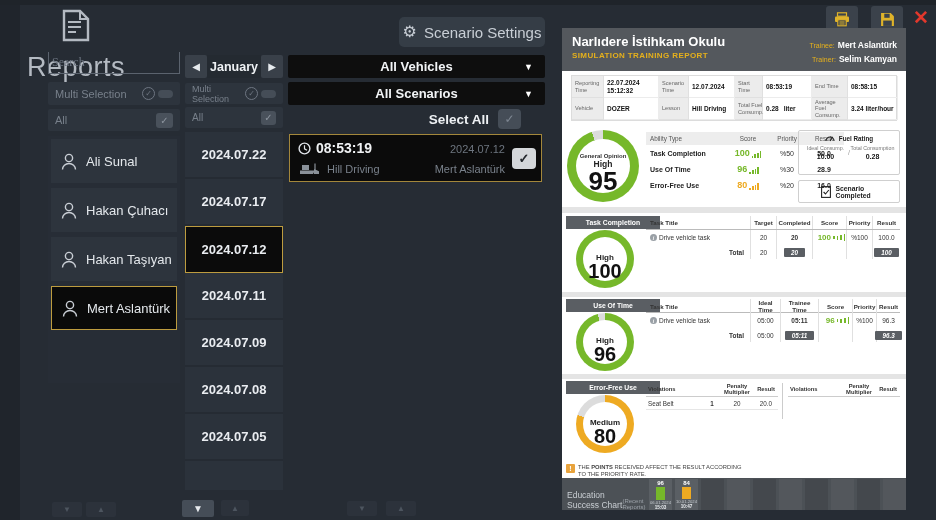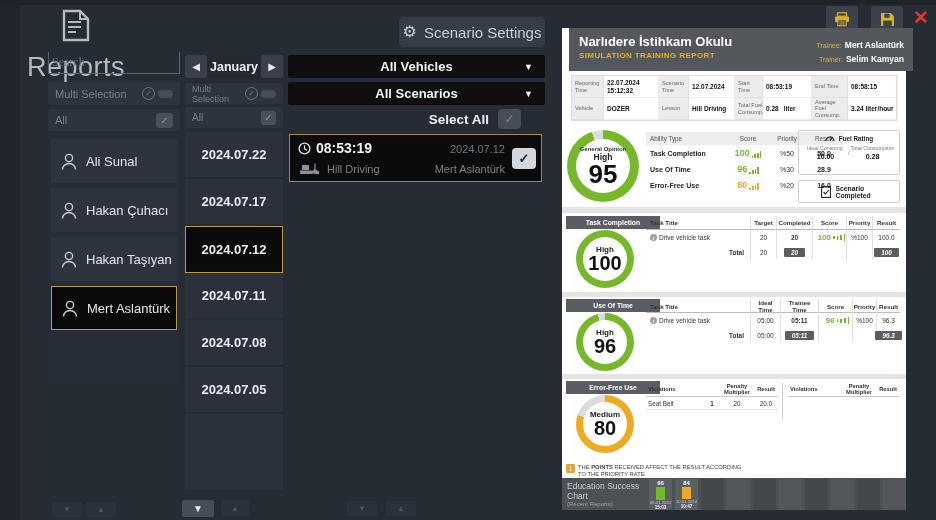--- a/index.html
+++ b/index.html
@@ -74,39 +74,39 @@
   .cb.light { position:absolute; right:5px; top:13px; width:24px; height:21px; background:#d4d7da; border-radius:4px;
               color:#24282d; font-size:13px; font-weight:bold; }
 
   
   .scr { position:absolute; height:15px; width:30px; background:#2c323b; border-radius:2px; color:#4d555f; font-size:8px;
          display:flex; align-items:center; justify-content:center; cursor:pointer; }
   .scr.hl { background:#454d57; color:#e8ebee; font-size:10px; }
 
   
   .report { position:absolute; left:562px; top:28px; width:344px; height:482px; background:#fff; color:#222; }
-  .r-header { position:absolute; left:7px; top:0; width:344px; height:43px; background:#54585d; display:flex;
+  .r-header { position:absolute; left:0; top:0; width:344px; height:43px; background:#54585d; display:flex;
               justify-content:space-between; padding:6px 9px 5px 10px; }
   .r-school { font-size:13px; font-weight:bold; color:#fff; margin-bottom:2px; }
   .r-sub { font-size:8px; font-weight:bold; color:#e5b01c; letter-spacing:.4px; }
   .r-people { text-align:right; margin-top:3px; }
   .r-people div { line-height:11px; }
   .r-people .plbl { font-size:7px; color:#e5b01c; margin-right:3px; }
   .r-people b { font-size:8.5px; color:#fff; }
 
   .r-info { position:absolute; left:9px; top:47px; width:326px; display:grid;
             grid-template-columns:32px 55px 30px 46px 28px 49px 36px 50px; grid-auto-rows:22px; border:1px solid #dcdcdc; }
   .ri-l { background:#ececec; color:#666; font-size:5.6px; line-height:6.5px; display:flex; align-items:center; padding:1px 3px;
           border-right:1px solid #e0e0e0; border-bottom:1px solid #e0e0e0; }
   .ri-v { font-size:6.5px; font-weight:bold; color:#111; line-height:7.5px; display:flex; align-items:center; gap:5px; padding:1px 3px;
           border-right:1px solid #ececec; border-bottom:1px solid #ececec; flex-wrap:wrap; }
   .ri-v .unit { font-weight:bold; }
 
   .donut { position:absolute; border-radius:50%; }
-  .donut .din { position:absolute; background:#fff; border-radius:50%; display:flex; flex-direction:column; align-items:center; justify-content:center; }
+  .donut .din { position:absolute; background:#fff; border-radius:50%; display:flex; flex-direction:column; align-items:center; justify-content:flex-end; }
   .donut.big { left:5px; top:102px; width:72px; height:72px; }
   .donut.big .din { inset:9px; }
   .donut.sm { left:14px; width:58px; height:58px; }
   .donut.sm .din { inset:7px; }
   .d-title { font-size:6px; font-weight:bold; color:#333; }
   .d-level { font-size:8.5px; color:#222; }
   .d-score { font-size:26px; color:#111; line-height:24px; }
   .donut.sm .d-level { font-size:8px; } .donut.sm .d-score { font-size:20px; line-height:19px; }
 
   .atable { position:absolute; left:84px; top:104px; width:198px; }
@@ -165,21 +165,21 @@
   .eg-head span, .eg-row span { text-align:center; }
   .eg-head span:first-child, .eg-row span:first-child { text-align:left; padding-left:2px; }
   .err-vline { position:absolute; left:220px; top:355px; width:1px; height:36px; background:#ccc; }
 
   .r-note { position:absolute; left:4px; top:436px; display:flex; gap:3px; width:200px; }
   .warn-ic { width:9px; height:9px; background:#e8a33d; border-radius:1px; color:#fff; font-size:7px; font-weight:bold;
              display:flex; align-items:center; justify-content:center; flex:none; }
   .r-note p { font-size:5.8px; color:#444; line-height:7px; width:172px; }
 
   .r-footer { position:absolute; left:0; top:450px; width:344px; height:32px; background:#4c5156; display:flex; align-items:stretch; padding-left:5px; }
-  .rf-title { width:84px; display:flex; flex-direction:column; align-items:flex-start; justify-content:center; }
+  .rf-title { width:84px; display:flex; flex-direction:row; align-items:flex-end; justify-content:center; }
   .rf-title .t1 { font-size:8.5px; color:#c8cdd2; }
   .rf-title .t2 { font-size:6px; color:#9ba1a8; }
   .rf-slots { display:flex; gap:3px; align-items:stretch; padding-top:1px; }
   .slot { width:23px; display:flex; flex-direction:column; align-items:center; }
   .slot.filled { background:#5a5f64; }
   .slot.e1 { background:#53575c; } .slot.e2 { background:#44484d; }
   .slot .val { font-size:6px; font-weight:bold; color:#fff; height:8px; line-height:8px; }
   .slot .bararea { height:13px; display:flex; align-items:flex-end; }
   .slot .bar { width:9px; display:block; }
   .slot .dt { font-size:4.2px; color:#c4c9ce; line-height:5px; }
@@ -297,20 +297,21 @@
     <span>All</span>
     <span class="cb" style="width:15px;height:14px;">
         <span>✓</span>
       </span>
   </div>
   <div class="date-list">
     <div class="date-item">2024.07.22</div>
     <div class="date-item">2024.07.17</div>
     <div class="date-item selected">2024.07.12</div>
     <div class="date-item">2024.07.11</div>
+    <div class="date-item">2024.07.09</div>
     <div class="date-item">2024.07.08</div>
     <div class="date-item">2024.07.05</div>
   </div>
 
   <div class="dd dd-vehicles">
     <span>All Vehicles</span>
     <span class="caret">▼</span>
   </div>
   <div class="dd dd-scenarios">
     <span>All Scenarios</span>

